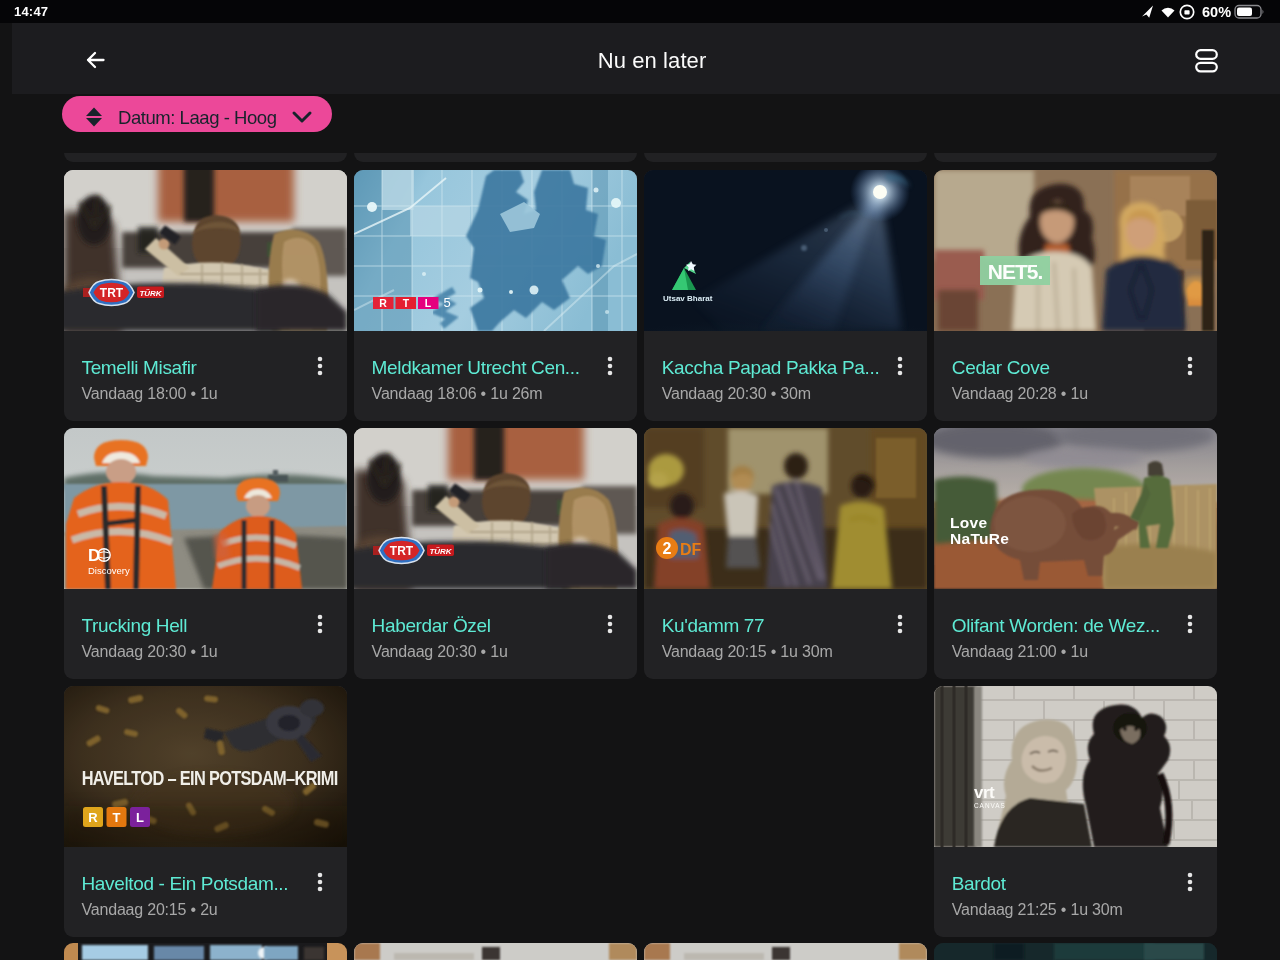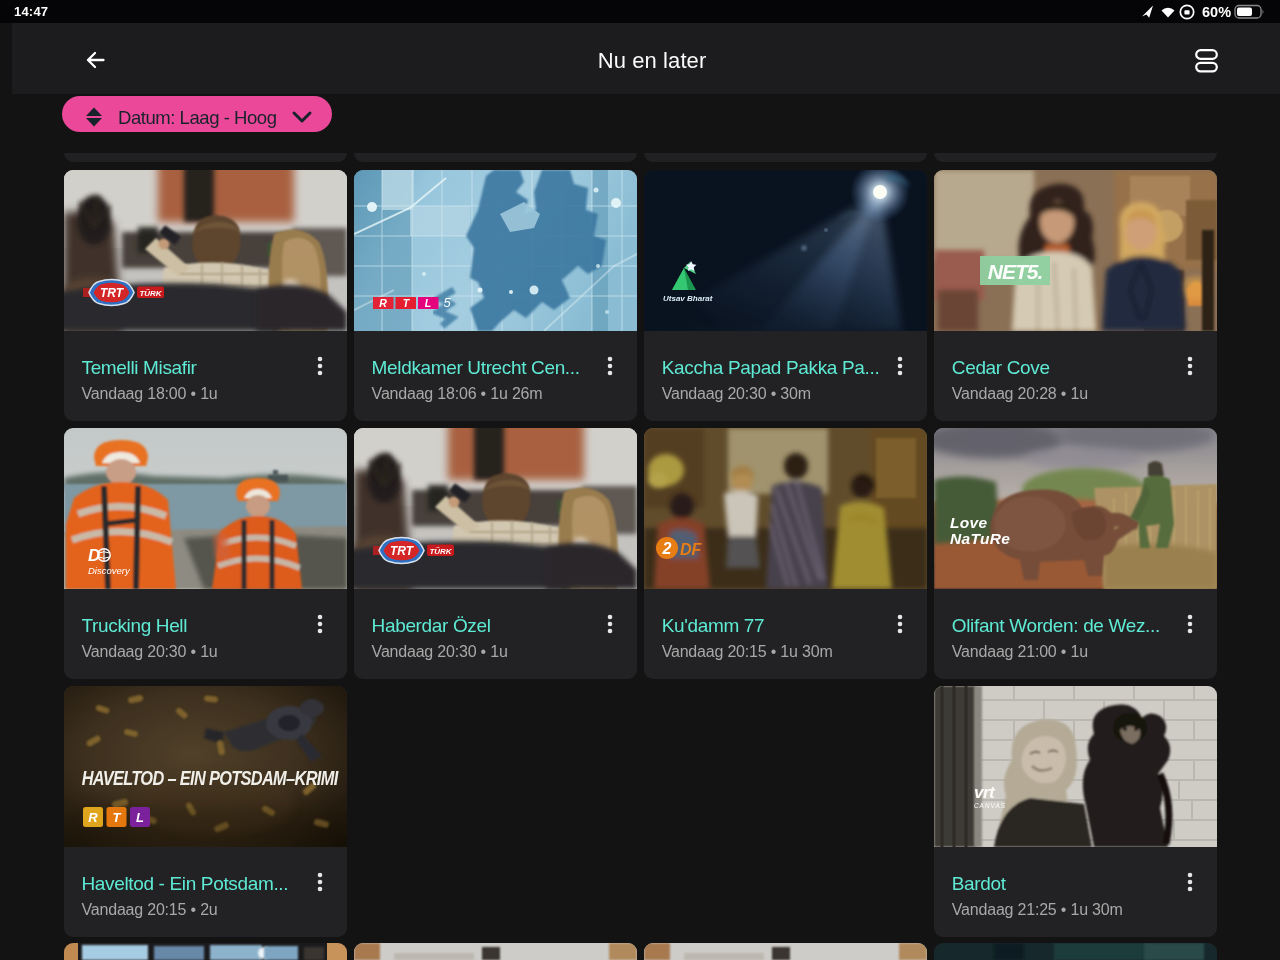--- a/index.html
+++ b/index.html
@@ -7,21 +7,21 @@
 #status{position:absolute;left:0;top:0;width:1280px;height:23px;background:#050507;color:#fff;}
 #status .time{position:absolute;left:14px;top:4px;font-size:13px;font-weight:700;letter-spacing:0.2px;}
 #status .date{position:absolute;left:62px;top:4px;font-size:15px;font-weight:600;margin-top:16px;}
 #nav{position:absolute;left:12px;top:23px;width:1280px;height:71px;background:#1c1c1f;}
 #nav .title{position:absolute;left:0;top:2px;width:100%;text-align:center;line-height:71px;
   font-size:22px;color:#fafafa;font-weight:400;letter-spacing:0.1px;}
 #pill{position:absolute;left:62px;top:96px;width:270px;height:36px;border-radius:21px;background:#ec4899;}
 #pill .lbl{position:absolute;left:56px;top:10.5px;font-size:18.5px;color:#17232b;letter-spacing:-0.45px;font-weight:400;}
 .card{position:absolute;width:283px;background:#222224;border-radius:9px;overflow:hidden;}
 .cardfull{height:251px;}
-.thumb{position:absolute;left:0;top:0;width:283px;height:137px;background:#333;font-style:italic;}
+.thumb{position:absolute;left:0;top:0;width:283px;height:137px;background:#333;}
 .thumb svg{display:block}
 .t{position:absolute;left:18px;top:187px;right:44px;font-size:19px;color:#5eead4;letter-spacing:-0.35px;
    white-space:nowrap;overflow:hidden;}
 .s{position:absolute;left:18px;top:215px;font-size:16px;color:#a8a8a8;letter-spacing:-0.2px;white-space:nowrap;}
 .dots{position:absolute;left:253px;top:186px;}
 .stub{position:absolute;width:283px;height:9px;background:#212123;border-radius:0 0 9px 9px;}
 .bstub{position:absolute;width:283px;height:17px;background:#212123;border-radius:9px 9px 0 0;top:943px;overflow:hidden;}
 </style></head>
 <body>
 <div id="app">

